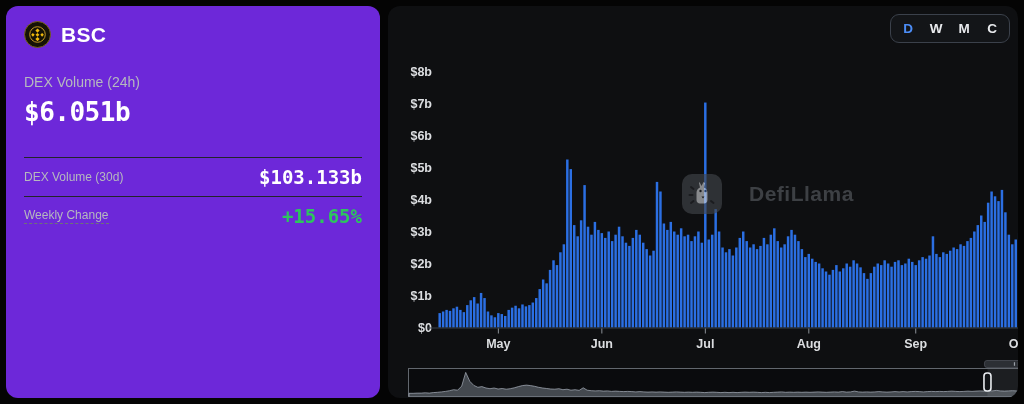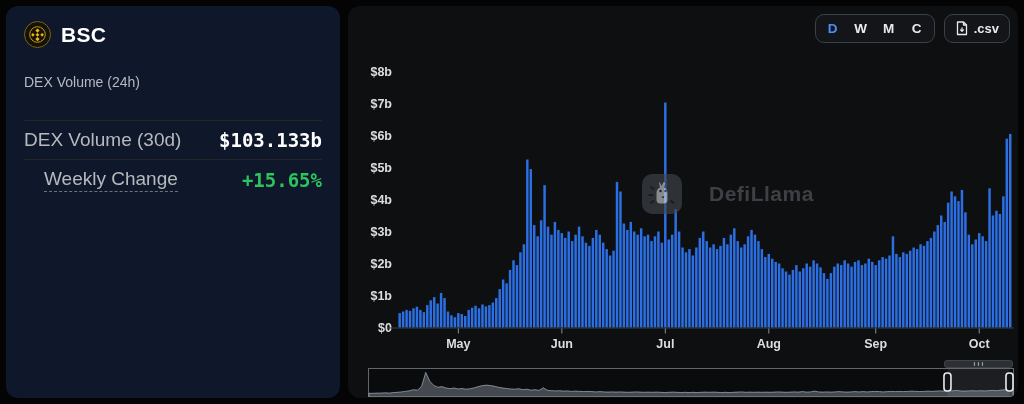--- a/index.html
+++ b/index.html
@@ -1,35 +1,35 @@
 <!DOCTYPE html>
 <html><head>
 <meta charset="utf-8">
 <style>
   * { margin:0; padding:0; box-sizing:border-box; }
   html,body { width:1024px; height:404px; background:#040404; overflow:hidden;
     font-family:"Liberation Sans", sans-serif; }
   .page { display:flex; gap:8px; padding:6px; width:1024px; height:404px; }
   .panel { border-radius:12px; position:relative; }
-  .panel.left { width:334px; background:#0f172a; padding:15px 18px; flex:none; }
+  .panel.left { width:374px; background:#6d28d9; padding:15px 18px; flex:none; }
   .panel.right { flex:1; background:#0e0f11; overflow:hidden; }
 
   
   .chain-header { display:flex; align-items:center; gap:10px; margin-bottom:26px; }
   .chain-logo { width:27px; height:27px; border-radius:50%; background:#151206;
     border:1px solid #7a6420; display:flex; align-items:center; justify-content:center; }
   .chain-title { color:#ffffff; font-size:21px; font-weight:bold; letter-spacing:.3px; }
   .stat-label { color:#b6b9be; font-size:14px; }
   .stat-value-big { color:#ffffff; font-family:"DejaVu Sans Mono", monospace;
     font-weight:bold; font-size:26px; margin-top:7px; letter-spacing:-0.5px; }
   .stat-rows { margin-top:30px; }
   .stat-row { display:flex; justify-content:space-between; align-items:center;
     padding:8px 0; border-top:1px solid #242529; }
-  .row-label { color:#b6b9be; font-size:19px; }
-  .row-label.dotted { border-bottom:1px dashed #6f7276; padding-bottom:1px; cursor:help;margin-left:20px; }
+  .row-label { color:#b6b9be; font-size:12px; }
+  .row-label.dotted { border-bottom:1px dashed #6f7276; padding-bottom:1px; cursor:help; }
   .row-value { font-family:"DejaVu Sans Mono", monospace; font-weight:bold;
     font-size:19px; color:#ffffff; }
   .row-value.green { color:#2dc45e; }
 
   
   .toolbar { position:absolute; top:8px; right:8px; display:flex; gap:9px; z-index:5; }
   .interval-group { display:flex; align-items:center; border:1px solid #3b414b;
     border-radius:9px; background:#131518; height:29px; padding:0 3px; }
   .interval-btn { width:28px; height:27px; background:none; border:0; color:#e8eaed;
     font-family:"Liberation Sans", sans-serif; font-size:13.5px; font-weight:bold;
@@ -64,20 +64,21 @@
             <path d="M12 15.5 15 18.5 12 21.5 9 18.5z"></path>
           </g>
           <circle cx="12" cy="12" r="11" fill="none" stroke="#c59a28" stroke-width="1.4"></circle>
         </svg>
       </span>
       <h1 class="chain-title">BSC</h1>
     </div>
 
     <div class="primary-stat">
       <div class="stat-label">DEX Volume (24h)</div>
+      <div class="stat-value-big">$6.051b</div>
     </div>
 
     <div class="stat-rows">
       <div class="stat-row">
         <span class="row-label">DEX Volume (30d)</span>
         <span class="row-value">$103.133b</span>
       </div>
       <div class="stat-row">
         <span class="row-label dotted">Weekly Change</span>
         <span class="row-value green">+15.65%</span>
@@ -87,28 +88,20 @@
 
   <main class="panel right">
 
     <div class="toolbar">
       <div class="interval-group" id="interval-group">
           <button class="interval-btn active">D</button>
           <button class="interval-btn">W</button>
           <button class="interval-btn">M</button>
           <button class="interval-btn">C</button>
         </div>
-      <button class="csv-btn">
-        <svg width="14" height="15" viewBox="0 0 14 15">
-          <path d="M2.5 1h6l3 3v9.5h-9z" fill="none" stroke="#e8eaed" stroke-width="1.3" stroke-linejoin="round"></path>
-          <path d="M8.5 1v3h3" fill="none" stroke="#e8eaed" stroke-width="1.3" stroke-linejoin="round"></path>
-          <path d="M7 6.8v3.4M5.5 8.9 7 10.4 8.5 8.9" fill="none" stroke="#e8eaed" stroke-width="1.3" stroke-linecap="round" stroke-linejoin="round"></path>
-        </svg>
-        <span>.csv</span>
-      </button>
     </div>
 
     <svg id="main-chart" width="670" height="312">
         <text x="44" y="281.5" text-anchor="end" font-size="12.5" class="ylab">$0</text>
         <text x="44" y="249.5" text-anchor="end" font-size="12.5" class="ylab">$1b</text>
         <text x="44" y="217.5" text-anchor="end" font-size="12.5" class="ylab">$2b</text>
         <text x="44" y="185.5" text-anchor="end" font-size="12.5" class="ylab">$3b</text>
         <text x="44" y="153.5" text-anchor="end" font-size="12.5" class="ylab">$4b</text>
         <text x="44" y="121.5" text-anchor="end" font-size="12.5" class="ylab">$5b</text>
         <text x="44" y="89.5" text-anchor="end" font-size="12.5" class="ylab">$6b</text>

